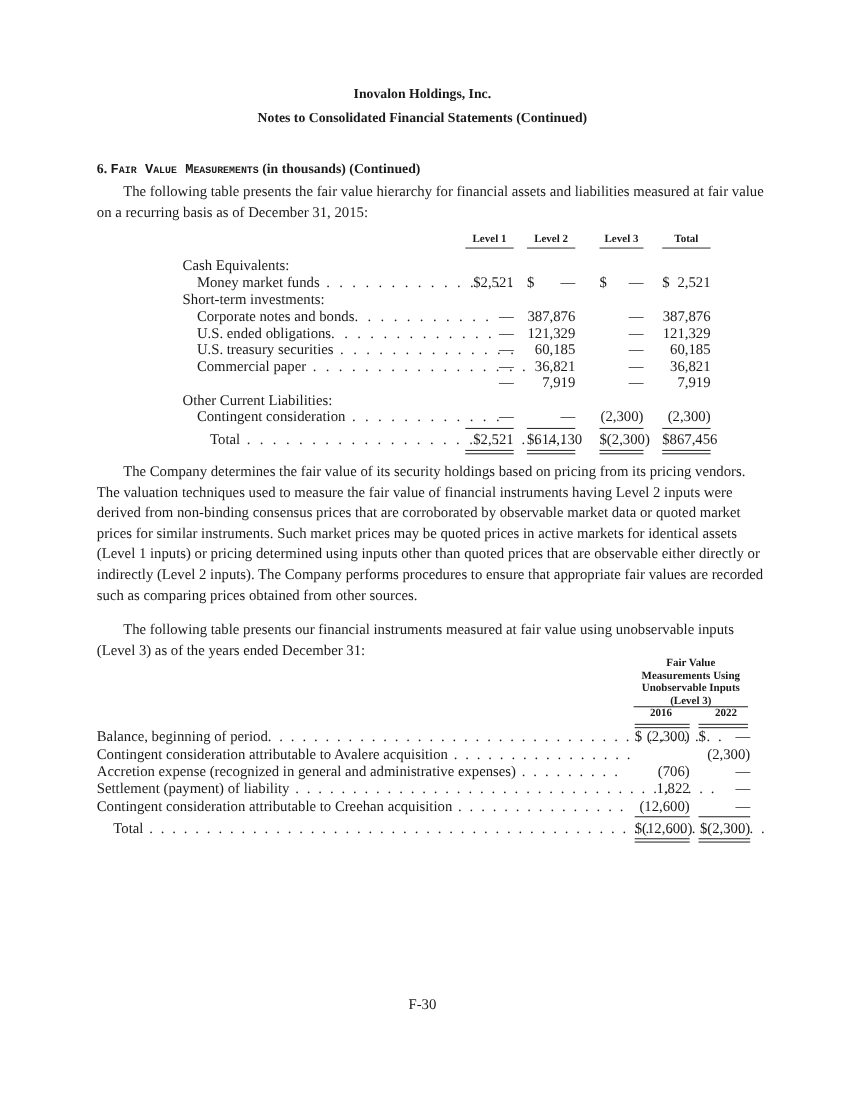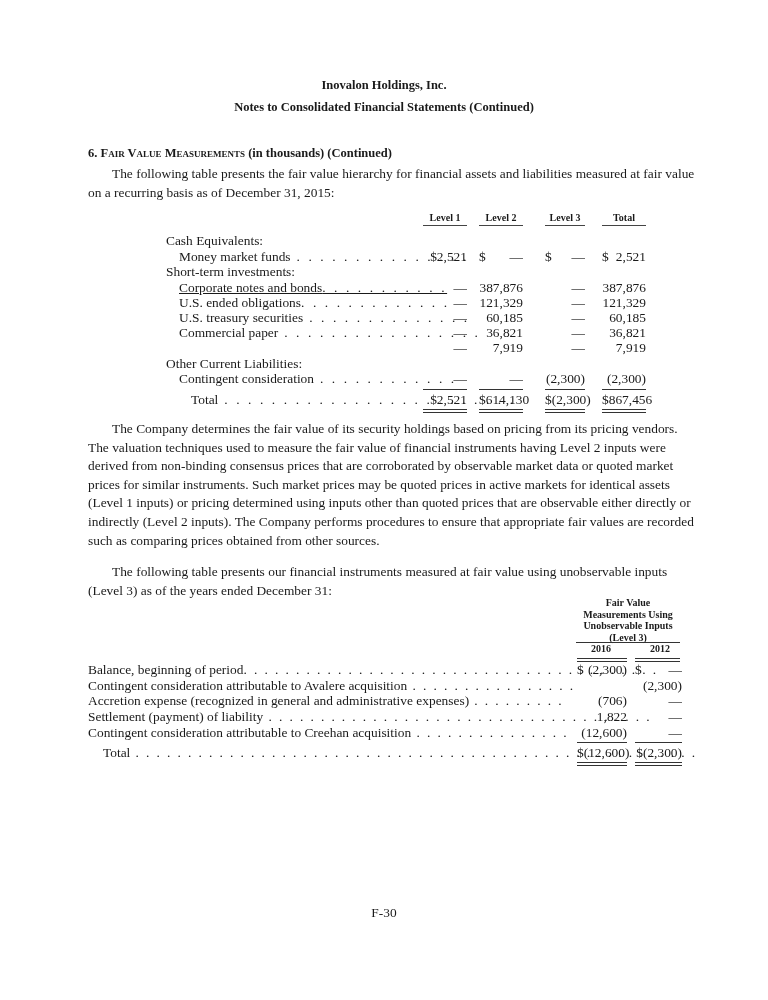--- a/index.html
+++ b/index.html
@@ -5,21 +5,21 @@
   html, body { margin: 0; padding: 0; background: #ffffff; }
   body {
     width: 768px; height: 1000px; position: relative; overflow: hidden;
     font-family: "Liberation Serif", "DejaVu Serif", serif;
     color: #1a1a1a;
   }
   .hdr { position: absolute; left: 0; width: 768px; text-align: center; font-weight: bold; font-size: 12.5px; }
   .hdr1 { top: 78px; }
   .hdr2 { top: 100px; }
   .sec-title { position: absolute; left: 88px; top: 146px; font-size: 12.5px; font-weight: bold; }
-  .sc { font-variant: small-caps; }
+  .sc { font-variant: small-caps; font-family: Liberation Mono, monospace; }
   .para { position: absolute; left: 88px; width: 612px; font-size: 13.4px; line-height: 18.6px; text-align: left; }
   .para .indent { display: inline-block; width: 24px; }
   .p1 { top: 165px; }
   .p2 { top: 420px; }
   .p3 { top: 563px; }
 
   
   .t1 { position: absolute; left: 0; top: 0; width: 768px; height: 728px; pointer-events: none; margin-left: 25px; }
   .t1 > * { pointer-events: auto; }
   .colhead { position: absolute; top: 212px; font-size: 10px; font-weight: bold; text-align: center; border-bottom: 1px solid #444; padding-bottom: 2px; }
@@ -63,21 +63,21 @@
         <div class="lbl" style="left: 154px;"><span>Money market funds</span><span class="dots"> . . . . . . . . . . . . . . .</span></div>
         <div class="cell" style="left: 398px; width: 44px;"><span>$2,521</span></div>
         <div class="cell" style="left: 454px; width: 44px;"><span class="dol">$</span><span>—</span></div>
         <div class="cell" style="left: 520px; width: 40px;"><span class="dol">$</span><span>—</span></div>
         <div class="cell" style="left: 577px; width: 44px;"><span class="dol">$</span><span>2,521</span></div>
       </div>
       <div class="row" style="top: 264px;">
         <div class="lbl" style="left: 141px;"><span>Short-term investments:</span></div>
       </div>
       <div class="row" style="top: 280px;">
-        <div class="lbl" style="left: 154px; text-decoration: underline;"><span>Corporate notes and bonds</span><span class="dots">. . . . . . . . . . .</span></div>
+        <div class="lbl" style="left: 154px;"><span>Corporate notes and bonds</span><span class="dots">. . . . . . . . . . .</span></div>
         <div class="cell" style="left: 398px; width: 44px;"><span>—</span></div>
         <div class="cell" style="left: 454px; width: 44px;"><span>387,876</span></div>
         <div class="cell" style="left: 520px; width: 40px;"><span>—</span></div>
         <div class="cell" style="left: 577px; width: 44px;"><span>387,876</span></div>
       </div>
       <div class="row" style="top: 295px;">
         <div class="lbl" style="left: 154px;"><span>U.S. ended obligations</span><span class="dots">. . . . . . . . . . . . .</span></div>
         <div class="cell" style="left: 398px; width: 44px;"><span>—</span></div>
         <div class="cell" style="left: 454px; width: 44px;"><span>121,329</span></div>
         <div class="cell" style="left: 520px; width: 40px;"><span>—</span></div>
@@ -137,21 +137,21 @@
 
 <div>
   <div class="t2head">
     <div>Fair Value</div>
     <div>Measurements Using</div>
     <div>Unobservable Inputs</div>
     <div>(Level 3)</div>
   </div>
   <div class="uline" style="left:576px;top:642px;width:104px;"></div>
   <div class="yr" style="left:578px;width:33px;">2016</div>
-  <div class="yr" style="left:640px;width:30px;">2012</div>
+  <div class="yr" style="left:640px;width:30px;">2022</div>
   <div class="dline" style="left:577px;top:658px;width:50px;"></div>
   <div class="dline" style="left:635px;top:658px;width:45px;"></div>
   <div id="t2rows">
       <div class="row" style="top: 662px;">
         <div class="lbl" style="left: 88px;"><span>Balance, beginning of period</span><span class="dots" style="letter-spacing: 1.9px;">. . . . . . . . . . . . . . . . . . . . . . . . . . . . . . . . . . . . . . . .</span></div>
         <div class="cell" style="left: 577px; width: 50px;"><span class="dol">$</span><span>(2,300)</span></div>
         <div class="cell" style="left: 635px; width: 47px;"><span class="dol">$</span><span>—</span></div>
       </div>
       <div class="row" style="top: 678px;">
         <div class="lbl" style="left: 88px;"><span>Contingent consideration attributable to Avalere acquisition</span><span class="dots" style="letter-spacing: 1.9px;"> . . . . . . . . . . . . . . . .</span></div>

